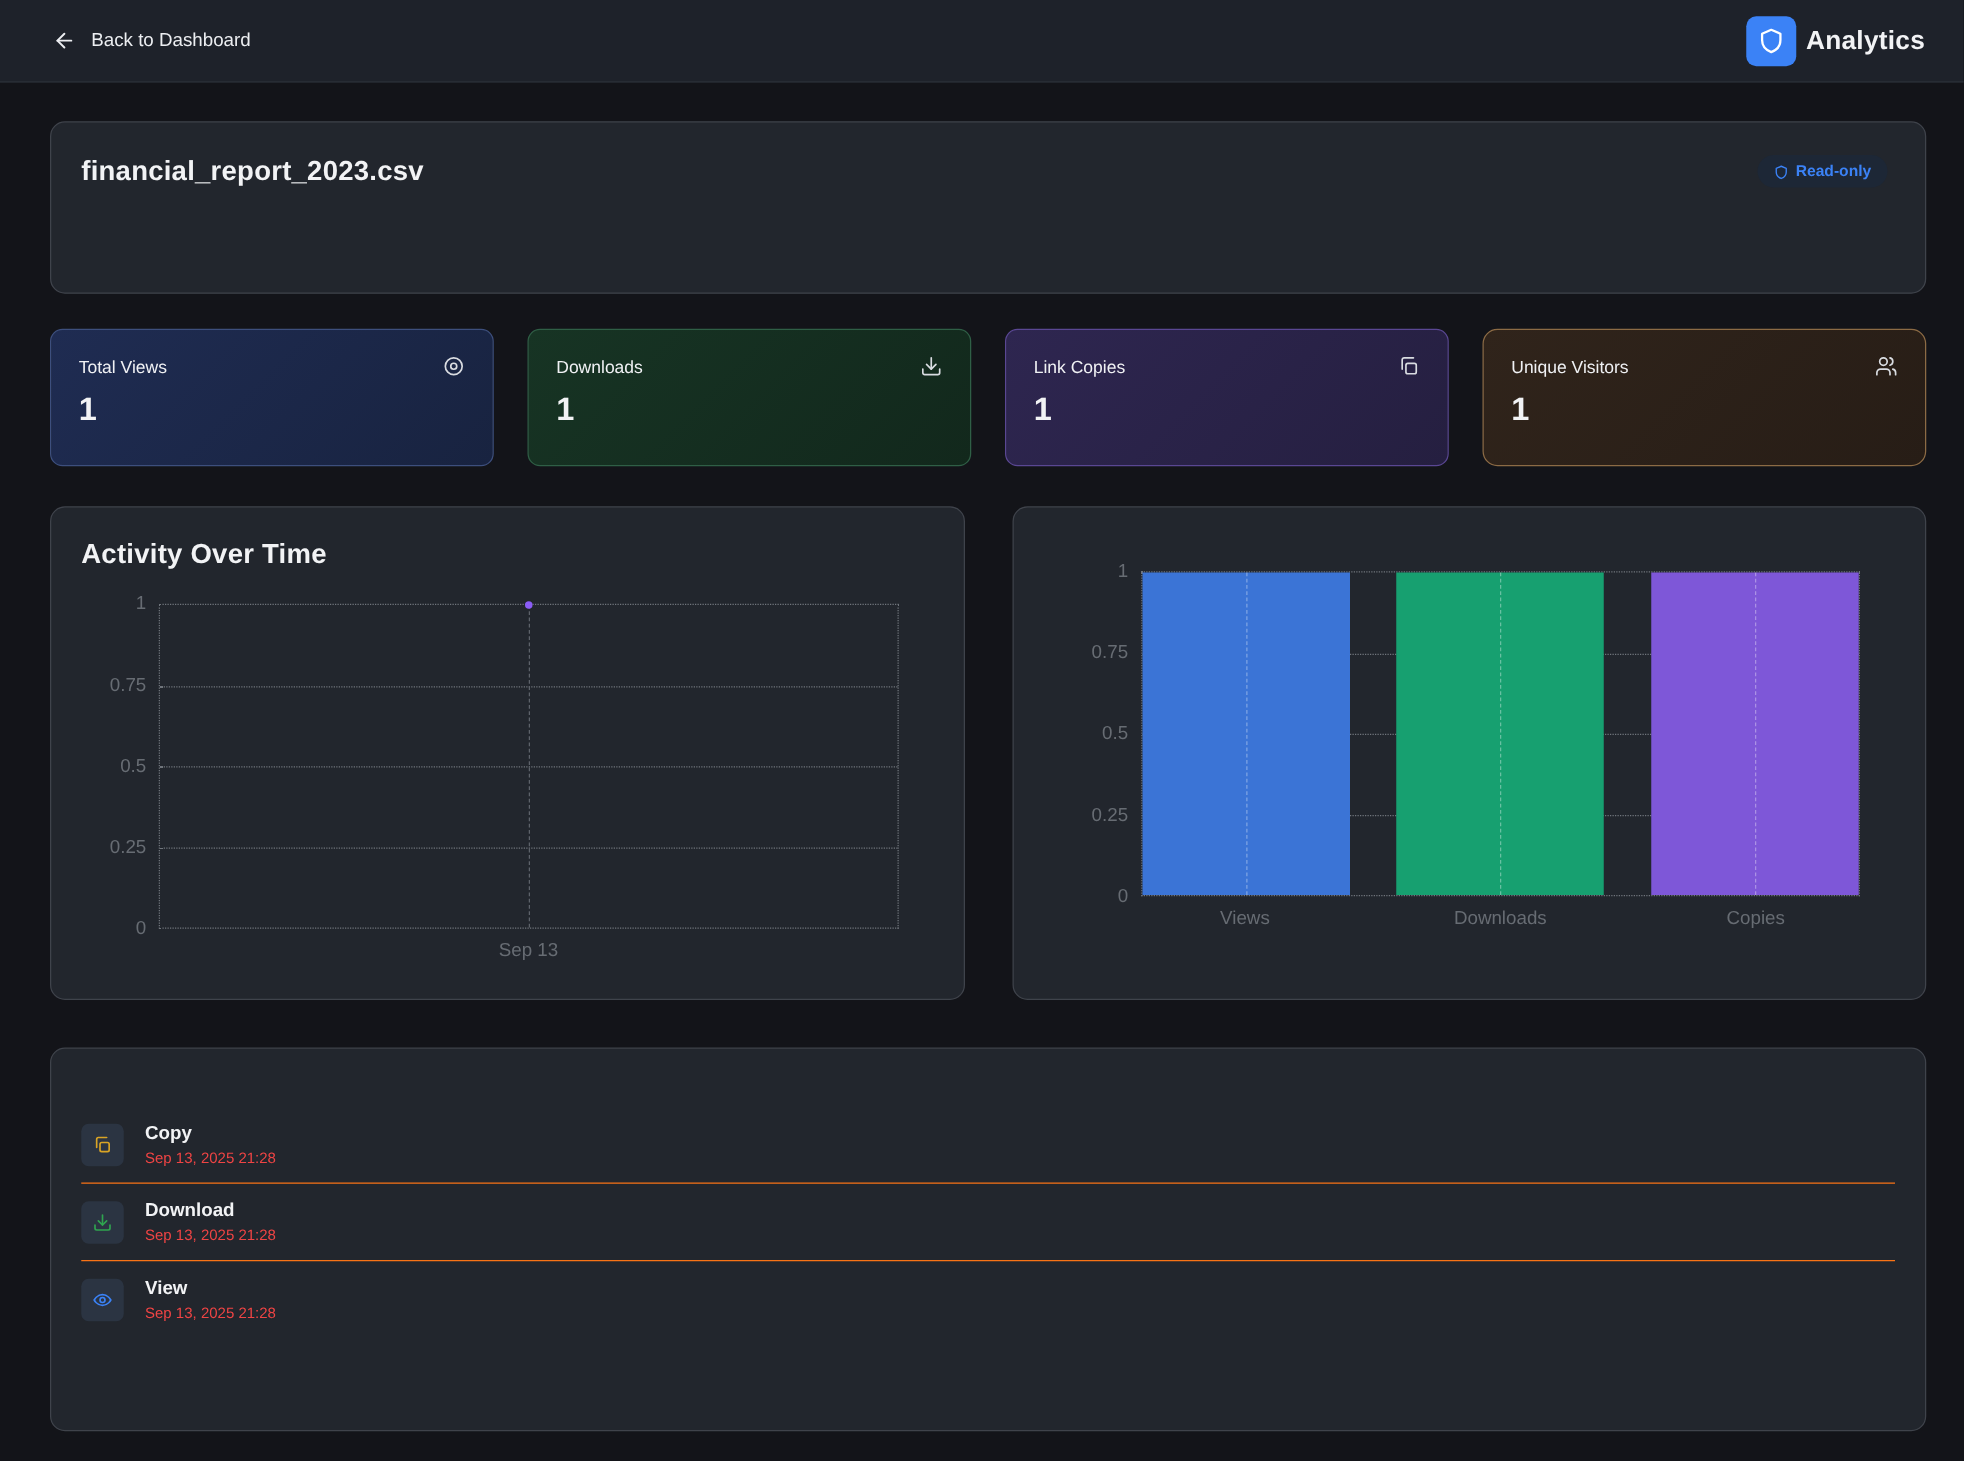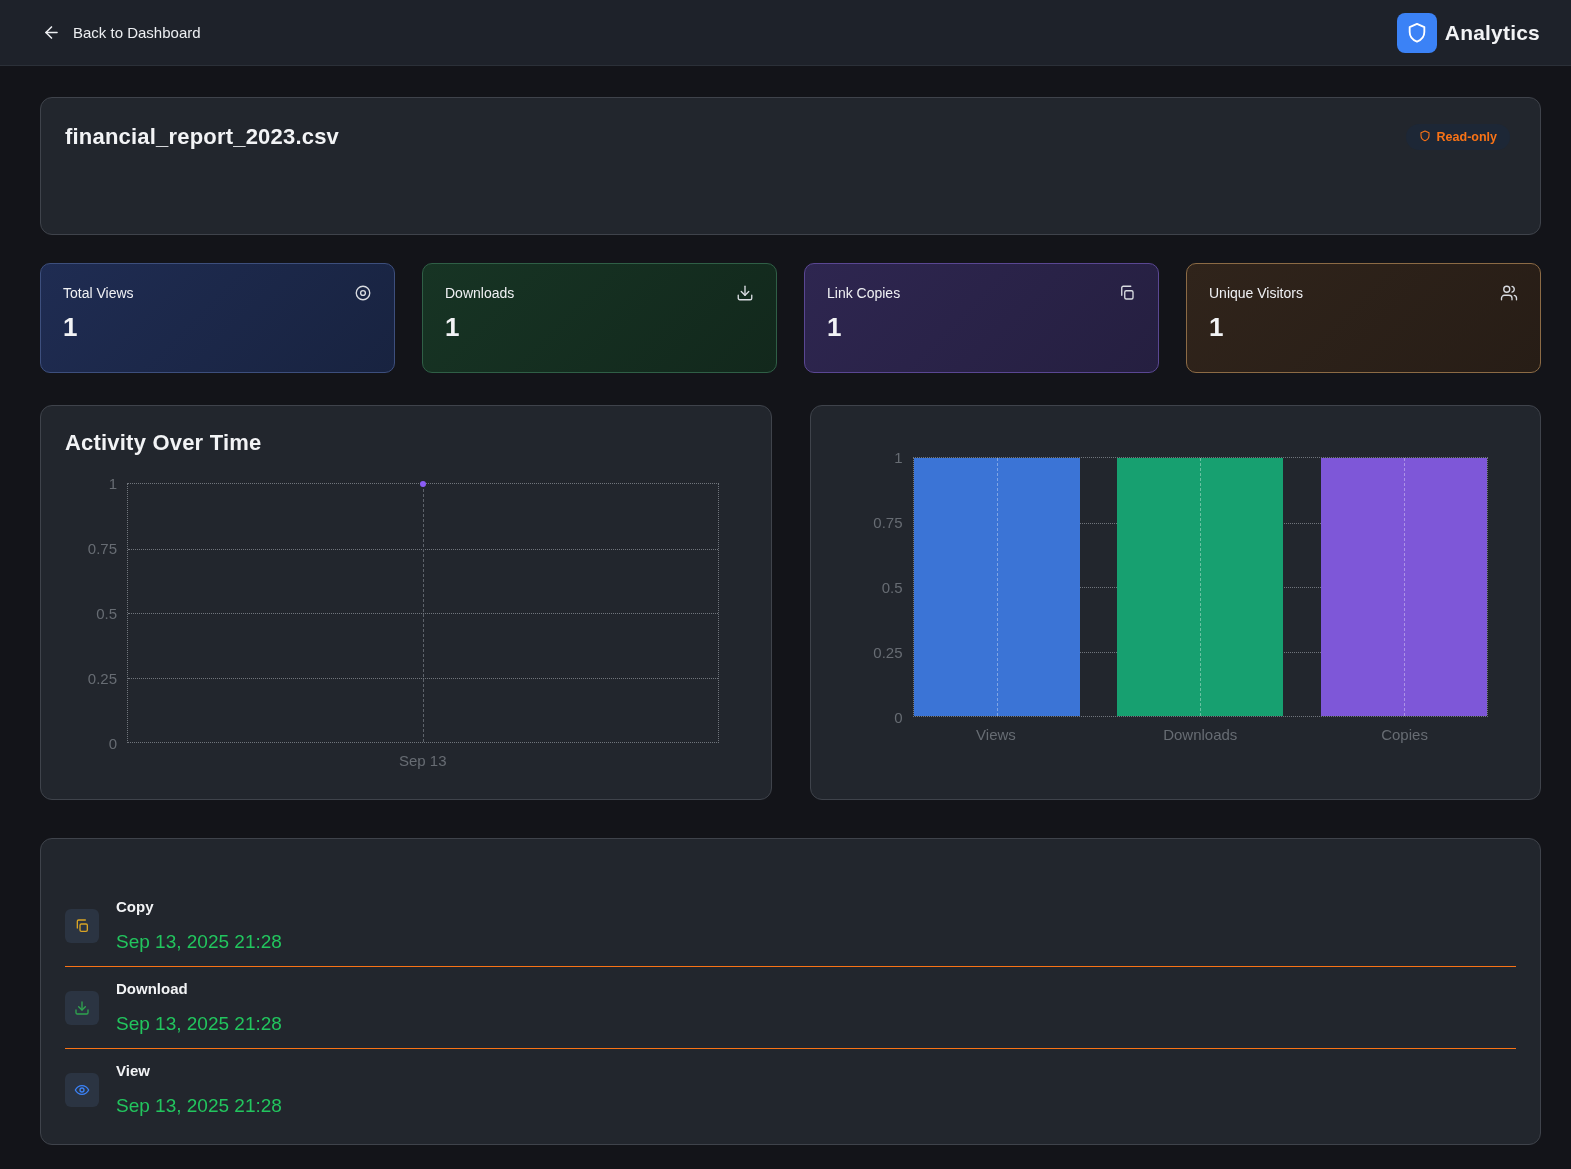--- a/index.html
+++ b/index.html
@@ -50,37 +50,37 @@
   .meta-uploaded { display: flex; align-items: center; gap: 10px; width: 364px; }
   .meta-size { width: 369px; }
   .meta-expires { flex: 1; }
   .copy-link-btn {
     background: #17191e; color: #ffffff; border: none; border-radius: 4px;
     font-family: inherit; font-size: 14px; font-weight: 700;
     padding: 11px 19px; cursor: pointer; margin-right: 276px;
   }
   .readonly-badge {
     position: absolute; top: 26px; right: 30px;
-    background: #1d2736; color: #f97316;
+    background: #1d2736; color: #3b82f6;
     font-size: 12.5px; font-weight: 600;
     border-radius: 999px; padding: 6px 13px;
-    display: flex; align-items: flex-start; gap: 6px;
+    display: flex; align-items: flex-end; gap: 6px;
   }
 
   
   .stats-row { display: flex; gap: 27px; margin-top: 28px; }
   .stat-card { flex: 1; height: 110px; border-radius: 10px; padding: 20px 22px; border: 1px solid transparent; }
   .stat-top { display: flex; align-items: center; justify-content: space-between; }
   .stat-label { font-size: 14px; font-weight: 400; color: #f0f1f4; }
   .stat-icon { color: #d9dce1; }
   .stat-value { font-size: 26px; font-weight: 700; margin-top: 10px; }
   .stat-views     { background: linear-gradient(135deg,#1f2c52,#182340); border-color: #3d4f7d; }
   .stat-downloads { background: linear-gradient(135deg,#173424,#12281c); border-color: #2f5f46; }
   .stat-copies    { background: linear-gradient(135deg,#2e2650,#251f40); border-color: #5a4793; }
-  .stat-visitors  { background: linear-gradient(135deg,#30241b,#271d16); border-color: #8c6b45; }
+  .stat-visitors  { background: linear-gradient(135deg,#30241b,#271d16); border-color: #8c6b45; border-radius: 12px; }
   .stat-duration  { background: linear-gradient(135deg,#17352f,#122a26); border-color: #2f6a5e; }
 
   
   .charts-row { display: flex; gap: 38px; margin-top: 32px; }
   .chart-card { flex: 1; height: 395px; padding: 24px; }
   .card-title { font-size: 22px; font-weight: 700; letter-spacing: 0.2px; }
 
   .chart-body { position: relative; height: 260px; margin: 27px 28px 0 62px; }
   .plot { position: absolute; inset: 0; border: 1px dotted #70757c; }
   .gridline { position: absolute; left: 0; right: 0; border-top: 1px dotted #70757c; }
@@ -112,21 +112,21 @@
     display: flex; align-items: center; gap: 17px;
     padding: 13px 0; border-bottom: 1px solid #f97316;
   }
   .activity-item:last-child { border-bottom: none; }
   .activity-icon-box {
     width: 34px; height: 34px; border-radius: 6px;
     background: #2b3442; display: flex; align-items: center; justify-content: center;
     flex: none;
   }
   .activity-action { font-size: 15px; font-weight: 700; }
-  .activity-time { font-size: 19px; color: #22c55e; margin-top: 16px; }
+  .activity-time { font-size: 12px; color: #ef4444; margin-top: 4px; }
 
   .icon-copy-color { color: #d9a425; }
   .icon-download-color { color: #2fa44f; }
   .icon-view-color { color: #3b82f6; }
 </style>
 </head>
 <body>
 
 <div class="topbar">
   <button class="back-btn">

